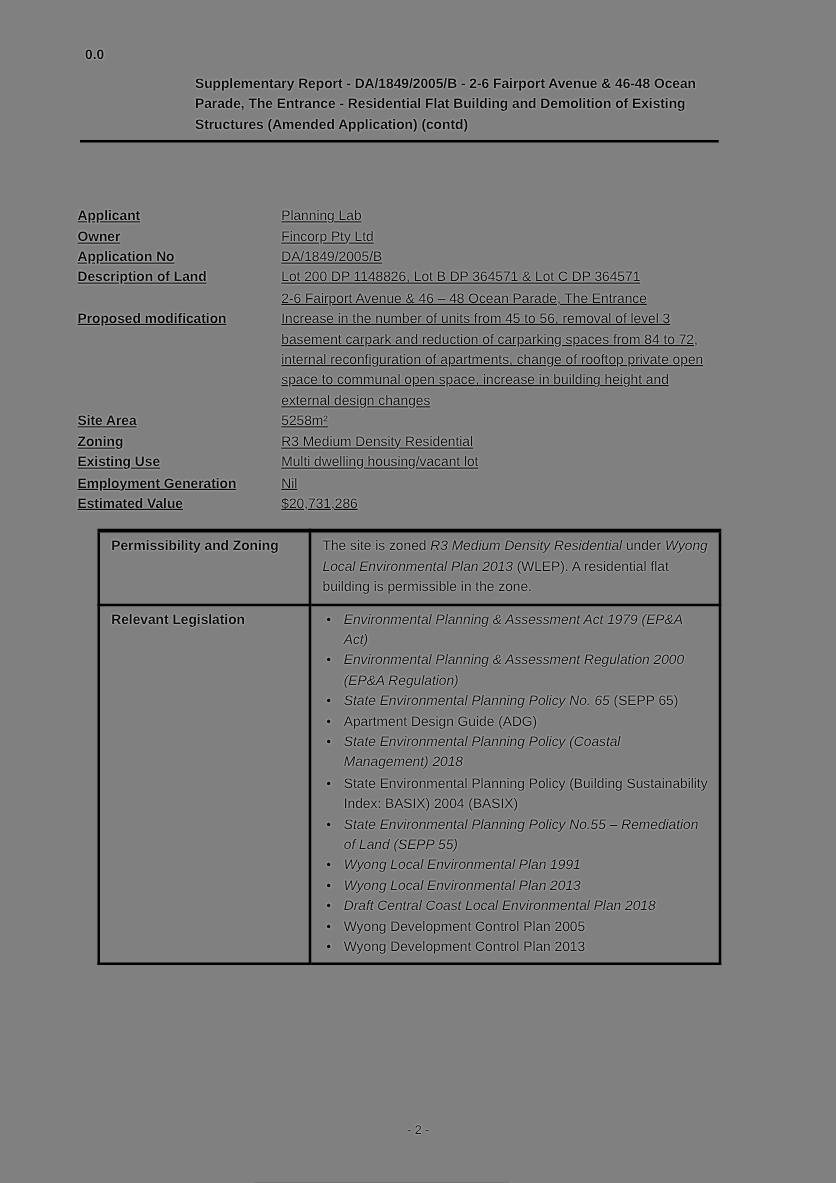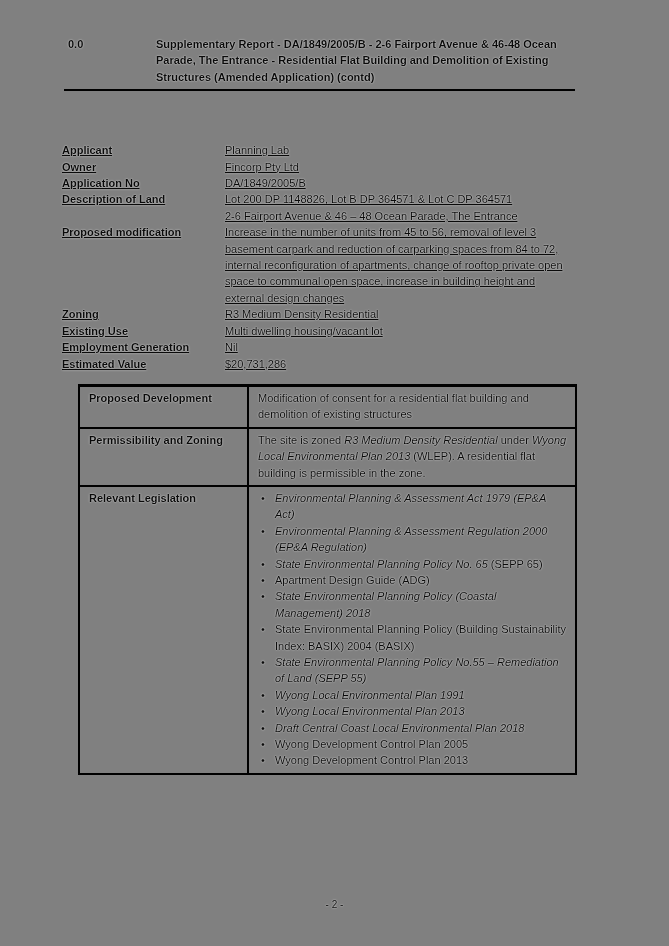--- a/index.html
+++ b/index.html
@@ -11,21 +11,21 @@
     font-family:"Liberation Sans", sans-serif;
     font-size:11px;
     line-height:16.4px;
     color:#0a0a0a;
     overflow:hidden;
     
     text-shadow: 0 0 2px rgba(255,255,255,0.55), 0 0 1px rgba(255,255,255,0.65);
   }
   .header-row { display:flex; padding-top:36px; margin-left:68px;gap:11px; }
   .section-number { width:77px; font-weight:bold; flex-shrink:0; }
-  .doc-title { width:432px; font-weight:bold; }
+  .doc-title { width:432px; font-weight:bold;margin-top:23px; }
   .header-rule { border:0; border-top:2px solid #000; margin:4px 0 0 64px; width:511px; }
 
   .fields { margin:51px 0 0 62px;text-decoration:underline; }
   .field-row { display:flex; }
   .field-label { width:163px; font-weight:bold; flex-shrink:0; }
   .field-value { width:352px; white-space:pre-line; }
 
   .precis-heading { margin:14px 0 0 62px; font-weight:bold; }
 
   table.precis-table {
@@ -75,20 +75,24 @@
       <div class="field-row">
         <div class="field-label">Description of Land</div>
         <div class="field-value">Lot 200 DP 1148826, Lot B DP 364571 &amp; Lot C DP 364571
 2-6 Fairport Avenue &amp; 46 – 48 Ocean Parade, The Entrance</div>
       </div>
       <div class="field-row">
         <div class="field-label">Proposed modification</div>
         <div class="field-value">Increase in the number of units from 45 to 56, removal of level 3 basement carpark and reduction of carparking spaces from 84 to 72, internal reconfiguration of apartments, change of rooftop private open space to communal open space, increase in building height and external design changes</div>
       </div>
       <div class="field-row">
+        <div class="field-label">Site Area</div>
+        <div class="field-value">5258m²</div>
+      </div>
+      <div class="field-row">
         <div class="field-label">Zoning</div>
         <div class="field-value">R3 Medium Density Residential</div>
       </div>
       <div class="field-row">
         <div class="field-label">Existing Use</div>
         <div class="field-value">Multi dwelling housing/vacant lot</div>
       </div>
       <div class="field-row">
         <div class="field-label">Employment Generation</div>
         <div class="field-value">Nil</div>
@@ -99,24 +103,20 @@
       </div>
     </div>
 
 
   <table class="precis-table">
     <colgroup>
         <col style="width:169px">
         <col style="width:328px">
       </colgroup>
     <tbody>
-      <tr>
-        <td class="row-label">Proposed Development</td>
-        <td class="row-value">Modification of consent for a residential flat building and demolition of existing structures</td>
-      </tr>
       <tr>
         <td class="row-label">Permissibility and Zoning</td>
         <td class="row-value"><span>The site is zoned </span><span style="font-style: italic;">R3 Medium Density Residential</span><span> under </span><span style="font-style: italic;">Wyong Local Environmental Plan 2013</span><span> (WLEP). A residential flat building is permissible in the zone.</span></td>
       </tr>
       <tr>
         <td class="row-label">Relevant Legislation</td>
         <td class="row-value">
           <ul class="legislation-list">
               <li><span style="font-style: italic;">Environmental Planning &amp; Assessment Act 1979 (EP&amp;A Act)</span></li>
               <li><span style="font-style: italic;">Environmental Planning &amp; Assessment Regulation 2000 (EP&amp;A Regulation)</span></li>

